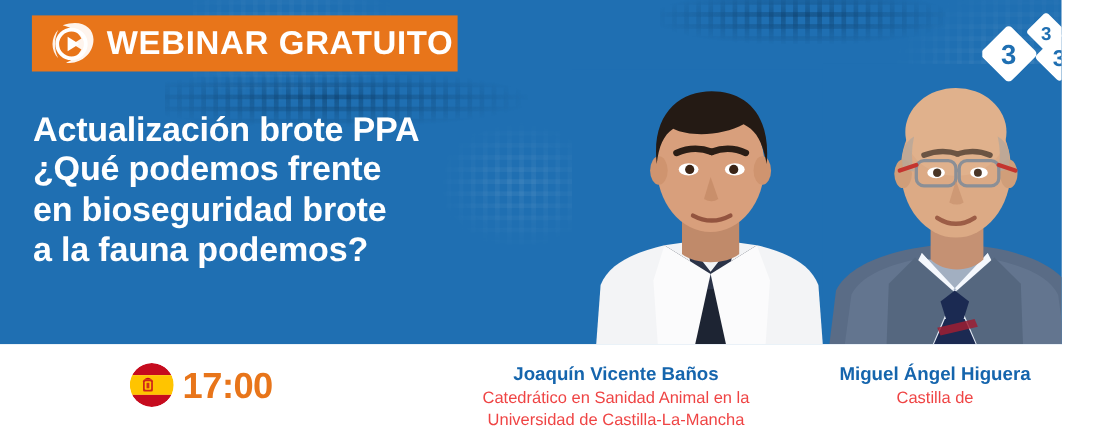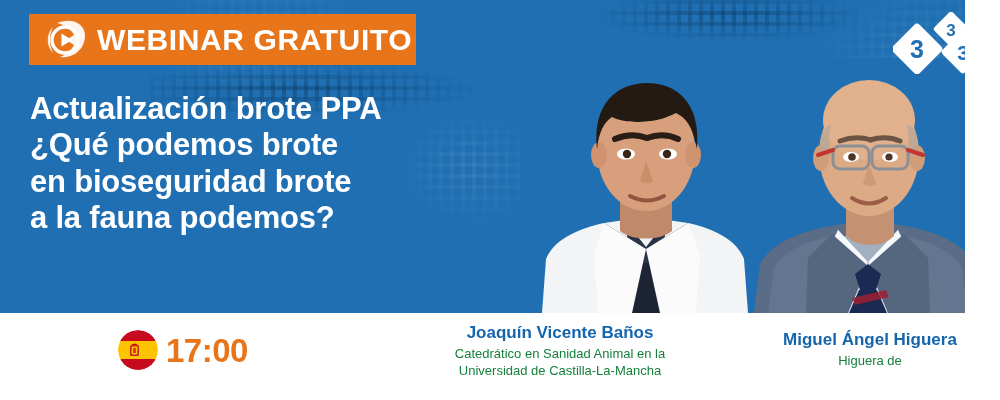--- a/index.html
+++ b/index.html
@@ -79,21 +79,21 @@
     font-weight:bold;
     letter-spacing:.6px;
     margin-left:8px;
     white-space:nowrap;
     line-height:1;
   }
 
   
   .headline {
     position:absolute;
-    left:30px; top:91px;
+    left:30px; top:100px;
     width:480px;
     color:#ffffff;
     font-size:31px;
     font-weight:bold;
     line-height:1.17;
     letter-spacing:-.2px;
   }
   .headline-line { display:block; white-space:nowrap; }
 
   
@@ -122,33 +122,33 @@
   .flag-icon { width:40px; height:40px; flex:none; border-radius:50%; overflow:hidden; }
   .time-text {
     color:#e8751a;
     font-size:33px;
     font-weight:bold;
     letter-spacing:-.5px;
     line-height:1;
   }
 
   .speaker-block { position:absolute; text-align:center; }
-  .speaker-left  { left:400px; top:9px; width:320px; }
-  .speaker-right { left:740px; top:16px; width:260px; }
+  .speaker-left  { left:400px; top:16px; width:320px; }
+  .speaker-right { left:720px; top:16px; width:260px; }
 
   .speaker-name {
     color:#1565ad;
     font-size:17px;
     font-weight:bold;
     line-height:1.25;
     white-space:nowrap;
   }
   .speaker-role {
-    color:#15803d;
-    font-size:13px;
+    color:#ef4444;
+    font-size:15px;
     font-weight:normal;
     line-height:1.32;
     margin-top:2px;
   }
   .speaker-role span { display:block; white-space:nowrap; }
 </style>
 </head>
 <body>
 
 <div class="banner">
@@ -270,21 +270,21 @@
           <path d="M10 9 C3 16 3 28 10 35 C6 27 6 17 10 9 Z" fill="#ffffff" opacity=".9"></path>
           <circle cx="22" cy="22" r="13" fill="none" stroke="#ffffff" stroke-width="3.4"></circle>
           <path d="M18.5 15.5 L29 22 L18.5 28.5 Z" fill="#ffffff"></path>
         </svg>
       </span>
       <span class="webinar-label">WEBINAR GRATUITO</span>
     </div>
 
     <div class="headline">
       <span class="headline-line">Actualización brote PPA</span>
-      <span class="headline-line">¿Qué podemos brote</span>
+      <span class="headline-line">¿Qué podemos frente</span>
       <span class="headline-line">en bioseguridad brote</span>
       <span class="headline-line">a la fauna podemos?</span>
     </div>
 
     <div class="logo-333">
       <svg width="95" height="62" viewBox="0 0 95 62">
         <g fill="#ffffff">
           <rect x="5" y="18" width="38" height="38" rx="4" transform="rotate(-45 24 37)"></rect>
           <rect x="45" y="4" width="26" height="26" rx="3" transform="rotate(-45 58 17)"></rect>
           <rect x="54" y="24" width="32" height="32" rx="3.5" transform="rotate(-45 70 40)"></rect>
@@ -329,19 +329,19 @@
       <div class="speaker-name">Joaquín Vicente Baños</div>
       <div class="speaker-role">
         <span>Catedrático en Sanidad Animal en la</span>
         <span>Universidad de Castilla-La-Mancha</span>
       </div>
     </div>
 
     <div class="speaker-block speaker-right">
       <div class="speaker-name">Miguel Ángel Higuera</div>
       <div class="speaker-role">
-        <span>Higuera de</span>
+        <span>Castilla de</span>
       </div>
     </div>
 
   </div>
 
 </div>
 
 </body></html>

